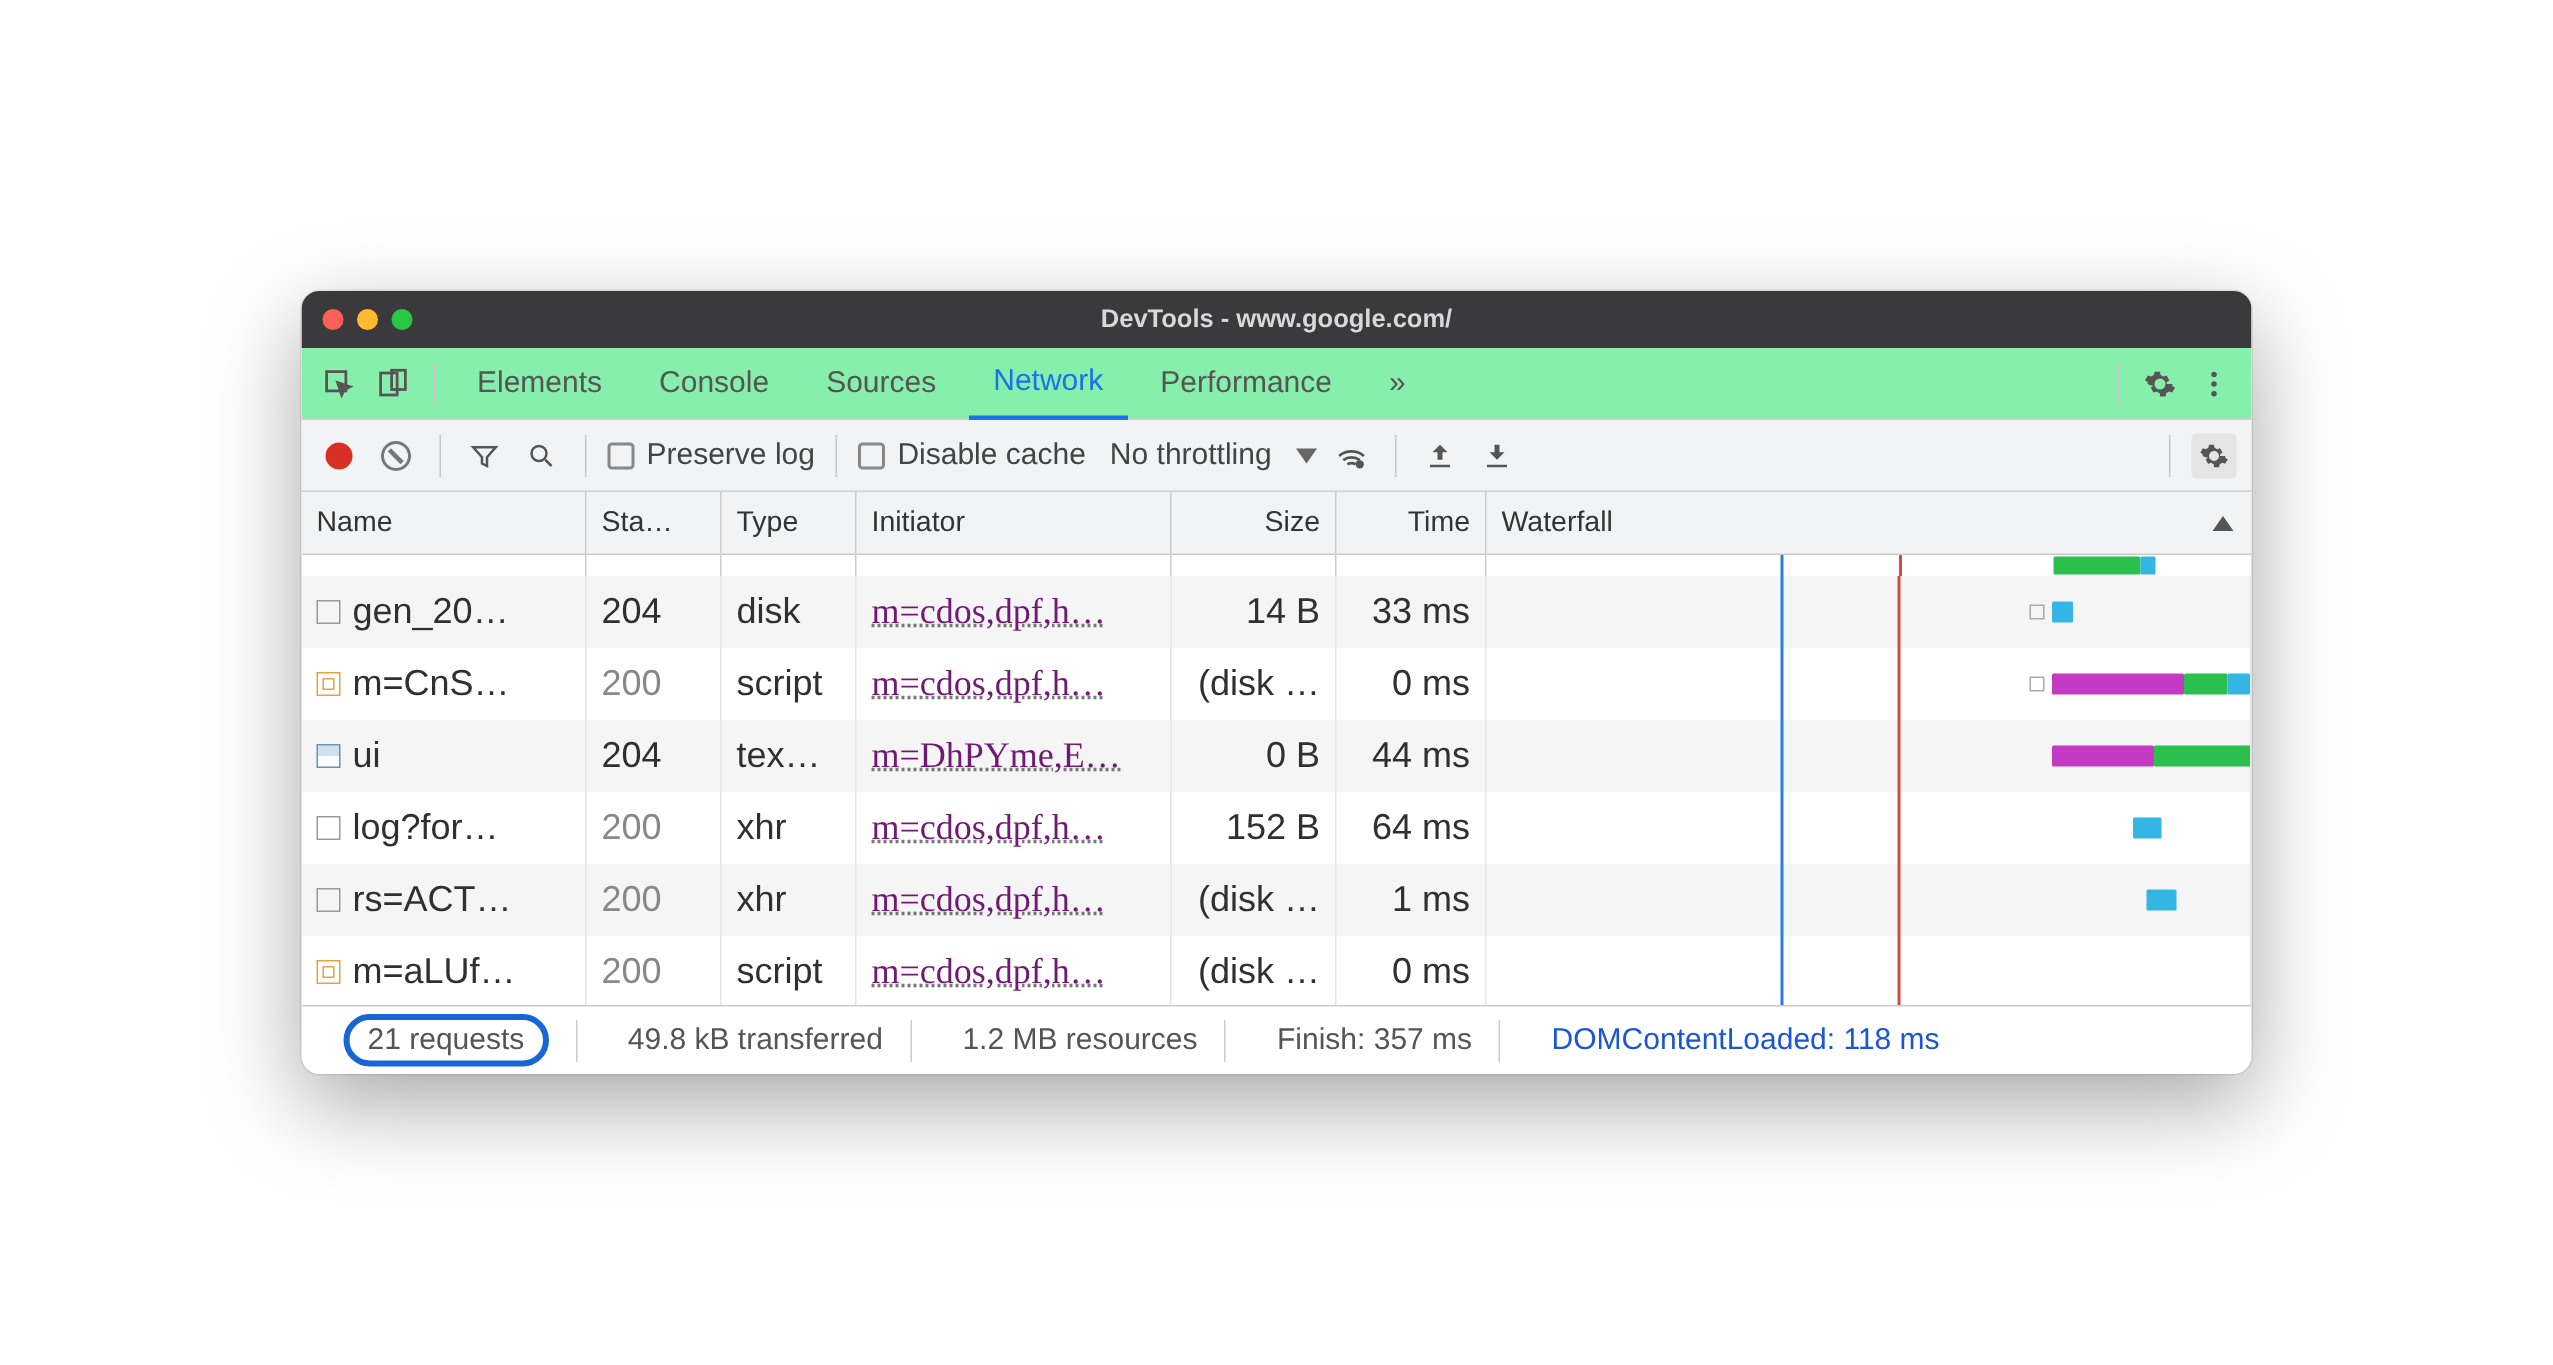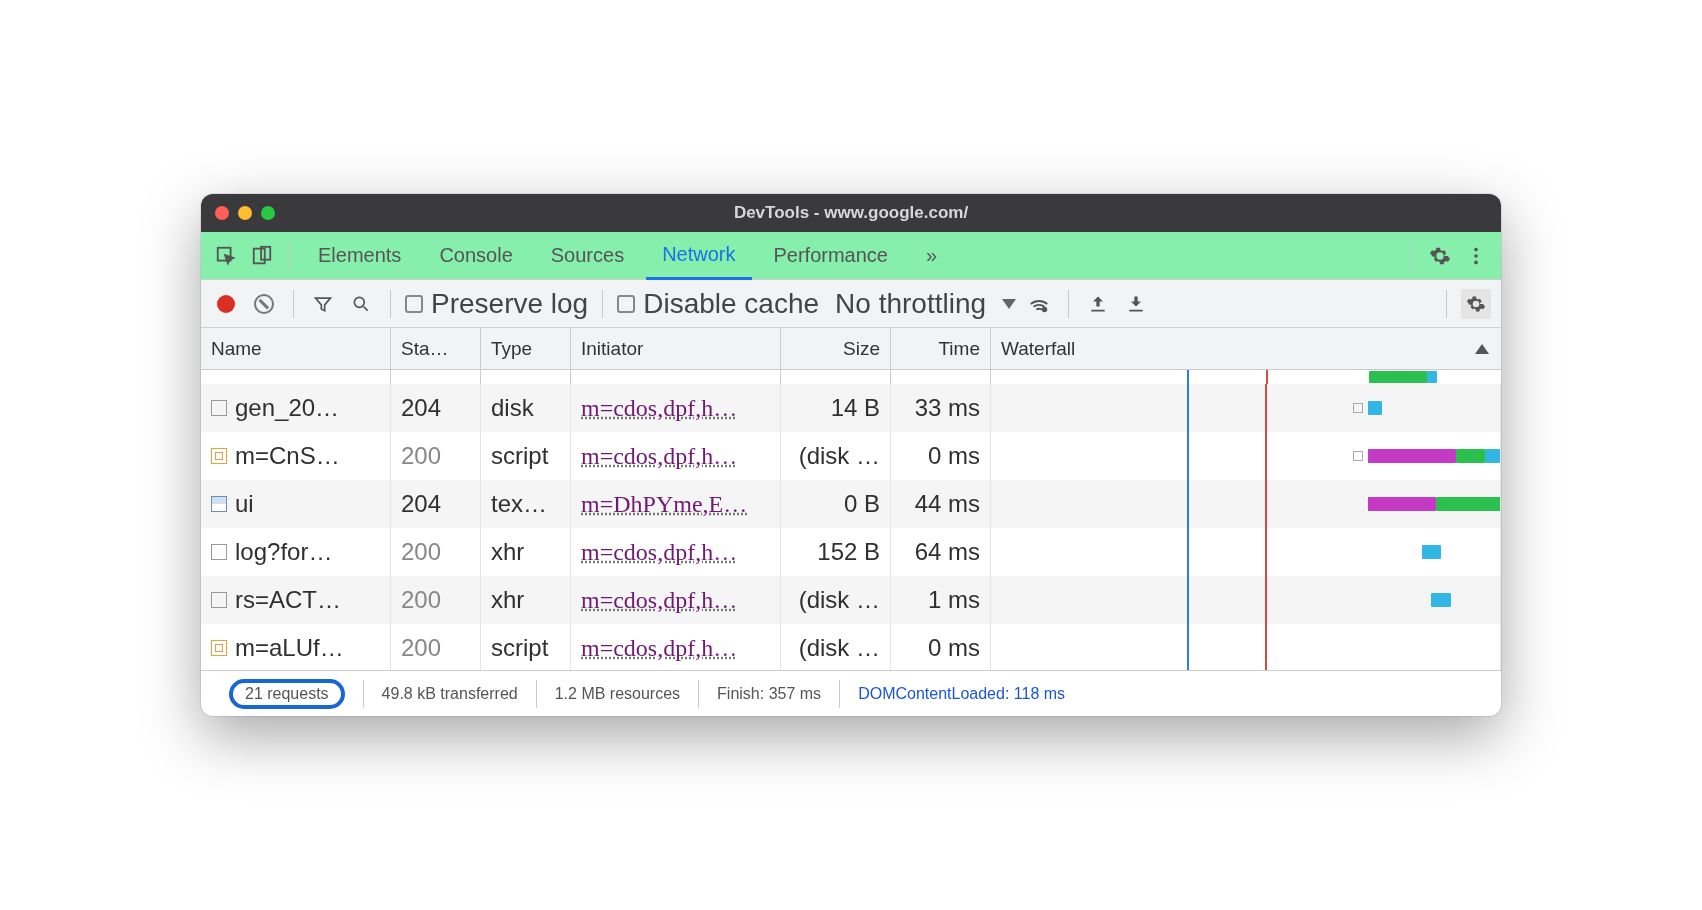--- a/index.html
+++ b/index.html
@@ -43,21 +43,21 @@
     padding: 0 10px; gap: 6px;
   }
   .icon-btn { width:30px; height:30px; display:flex; align-items:center; justify-content:center; color:#555; }
   .divider { width:1px; height:28px; background:#c8c8c8; margin:0 6px; }
   .tab { padding: 0 16px; height:48px; display:flex; align-items:center; font-size:20px; color:#555; }
   .tab.active { color:#1a73e8; border-bottom: 3px solid #1a73e8; font-weight:500; }
   .spacer { flex:1; }
   .toolbar {
     display:flex; align-items:center; height:48px;
     background:#f1f3f4; border-bottom:1px solid #d0d0d0;
-    padding:0 10px; gap:8px; font-size:28px; color:#444;
+    padding:0 10px; gap:8px; font-size:20px; color:#444;
   }
   .record-dot { width:18px; height:18px; border-radius:50%; background:#d93025; }
   .nohit { width:20px; height:20px; border:2.5px solid #777; border-radius:50%; position:relative; }
   .nohit::after { content:""; position:absolute; left:2px; right:2px; top:50%; height:2.5px; background:#777; transform:translateY(-50%) rotate(45deg); }
   .chk { display:flex; align-items:center; gap:8px; }
   .chkbox { width:18px; height:18px; border:2px solid #888; border-radius:3px; }
   .tri { width:0;height:0;border-left:7px solid transparent;border-right:7px solid transparent;border-top:10px solid #666; margin-left:8px; }
   .table-header {
     display:flex; background:#f1f3f4; border-bottom:1px solid #ccc;
     font-size:19px; color:#333; height:42px; align-items:center;
@@ -84,22 +84,22 @@
   .wf-area { position:relative; height:100%; width:100%; }
   .vline-blue { position:absolute; top:0; bottom:0; width:2px; background:#2a7de1; }
   .vline-red { position:absolute; top:0; bottom:0; width:2px; background:#d64b3f; }
   .bar { position:absolute; height:14px; top:50%; transform:translateY(-50%); border-radius:1px; }
   .bar-grn { background:#2bbf4e; }
   .bar-mag { background:#c53ac5; }
   .bar-cyan { background:#34b6e4; }
   .tiny-sq { position:absolute; width:10px;height:10px;border:1px solid #aaa; top:50%; transform:translateY(-50%); }
   .statusbar {
     display:flex; align-items:center; height:46px;
-    border-top:1px solid #ccc; font-size:16px; color:#555;
-    padding:0 10px; gap:0;
+    border-top:1px solid #ccc; font-size:20px; color:#555;
+    padding:0 10px; gap:16px;
   }
   .sb-item { padding:0 18px; border-right:1px solid #ccc; height:28px; display:flex; align-items:center; }
   .sb-item:last-child{border-right:none;}
   .highlight-oval {
     border:4px solid #1766d6; border-radius:18px;
     padding:2px 12px; color:#555;
   }
   .dom-link { color:#1a56d6; }
   svg { display:block; }
 </style>

